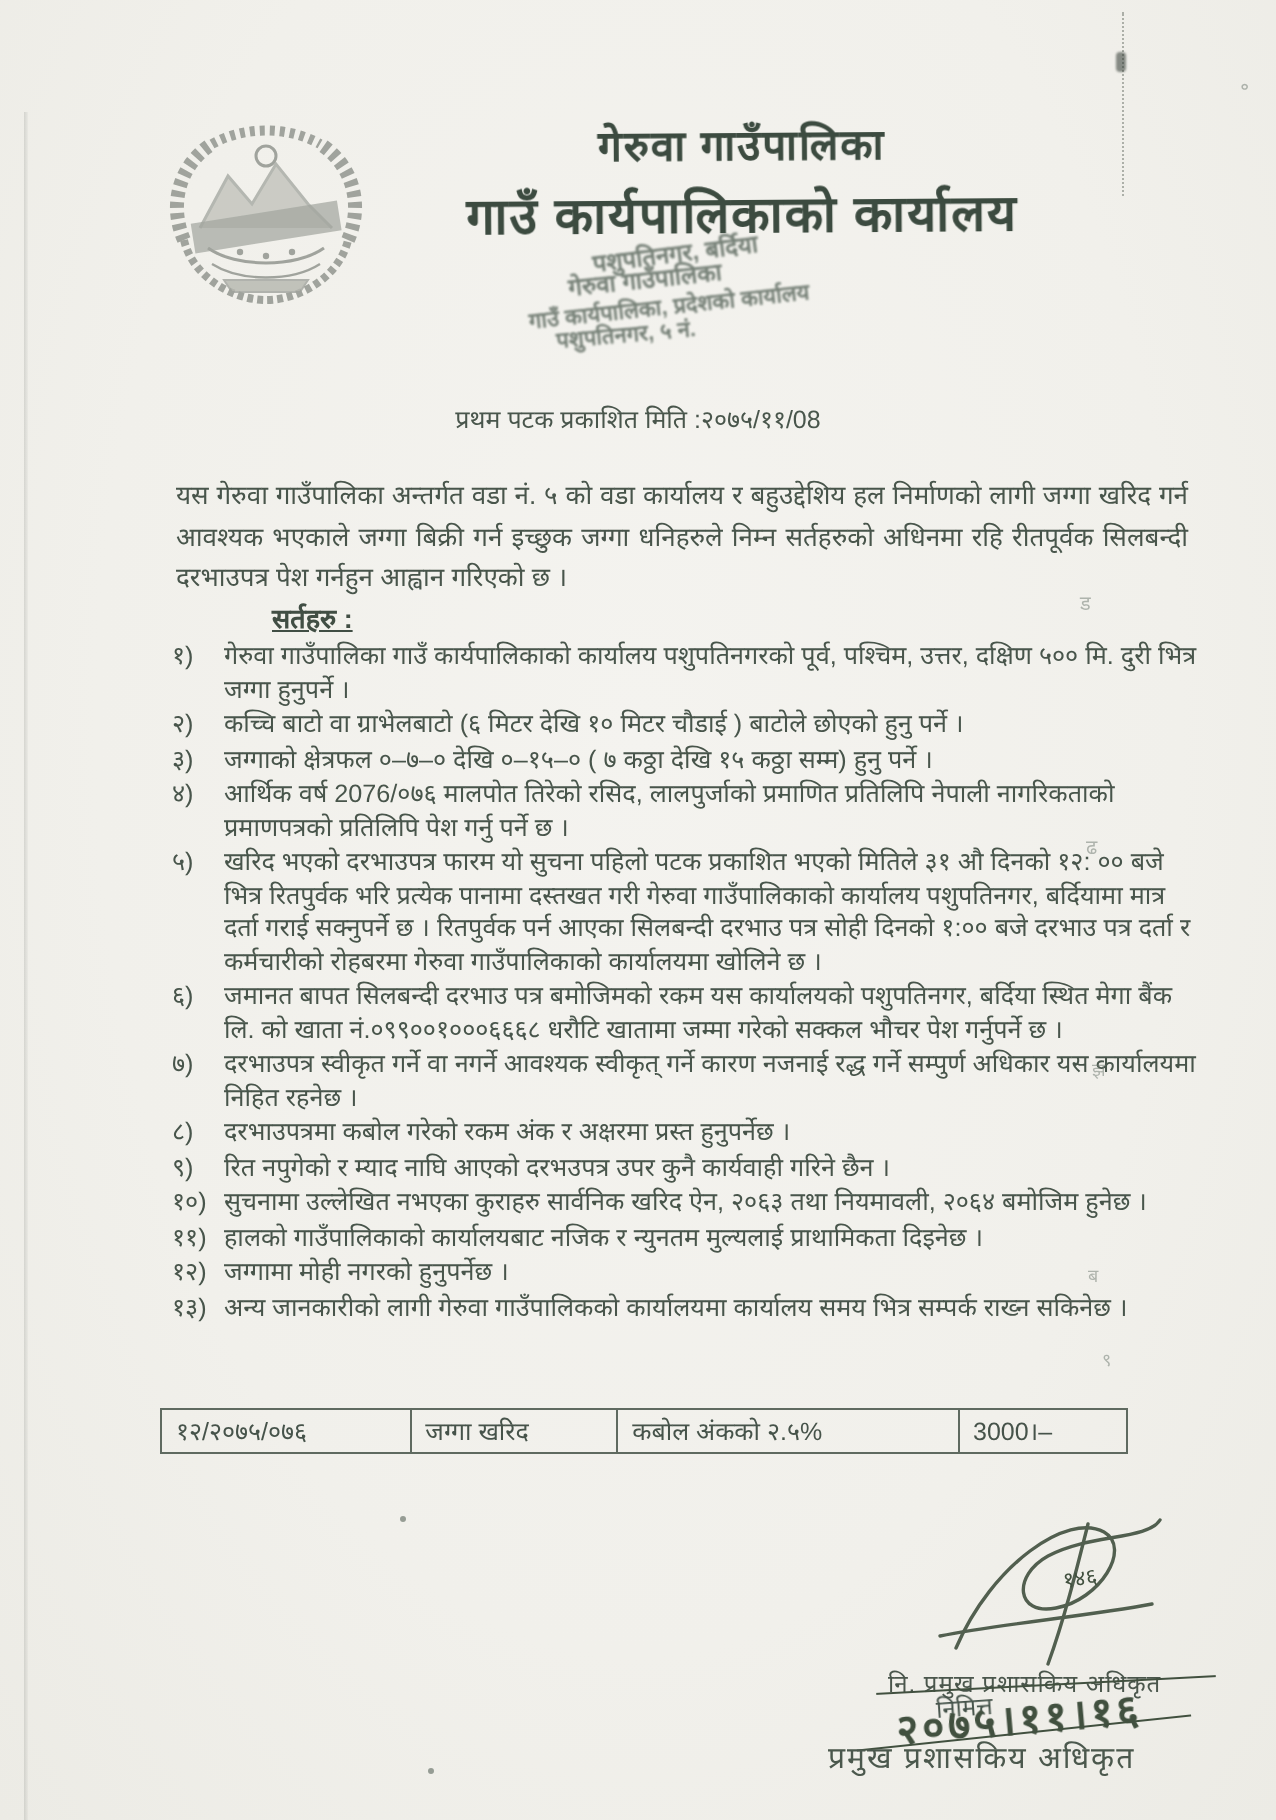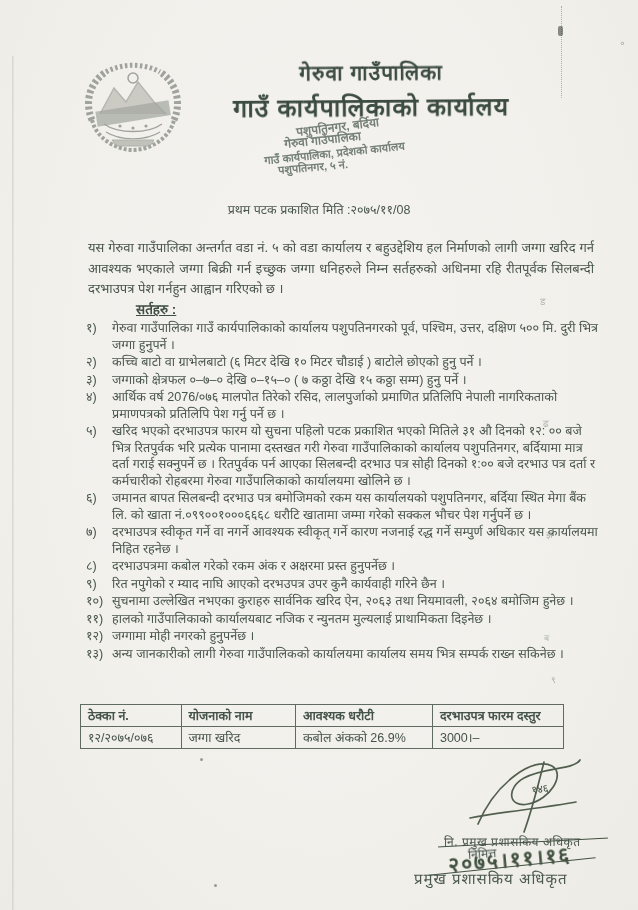--- a/index.html
+++ b/index.html
@@ -204,30 +204,24 @@
         <span class="txt">जग्गामा मोही नगरको हुनुपर्नेछ ।</span>
       </div>
     <div class="cond">
         <span class="num">१३)</span>
         <span class="txt">अन्य जानकारीको लागी गेरुवा गाउँपालिकको कार्यालयमा कार्यालय समय भित्र सम्पर्क राख्न सकिनेछ ।</span>
       </div>
   </div>
 
   <table class="tbl">
     <tbody>
-        <tr>
-      <th class="c0">ठेक्का नं.</th>
-      <th class="c1">योजनाको नाम</th>
-      <th class="c2">आवश्यक धरौटी</th>
-      <th class="c3">दरभाउपत्र फारम दस्तुर</th>
-    </tr>
     <tr>
       <td>१२/२०७५/०७६</td>
       <td>जग्गा खरिद</td>
-      <td>कबोल अंकको 26.9%</td>
+      <td>कबोल अंकको २.५%</td>
       <td>3000।–</td>
     </tr>
   </tbody>
     </table>
 
   <div class="sig-scrawl">
     <svg viewBox="0 0 160 86" width="160" height="86">
       <g stroke="#41503f" fill="none" stroke-width="1.7" stroke-linecap="round" opacity=".9">
         <path d="M30,72 C48,30 86,4 104,14 C118,22 102,48 80,52 C60,56 58,36 76,26 C96,15 126,18 132,8"></path>
         <path d="M96,10 C90,34 84,58 76,80"></path>

